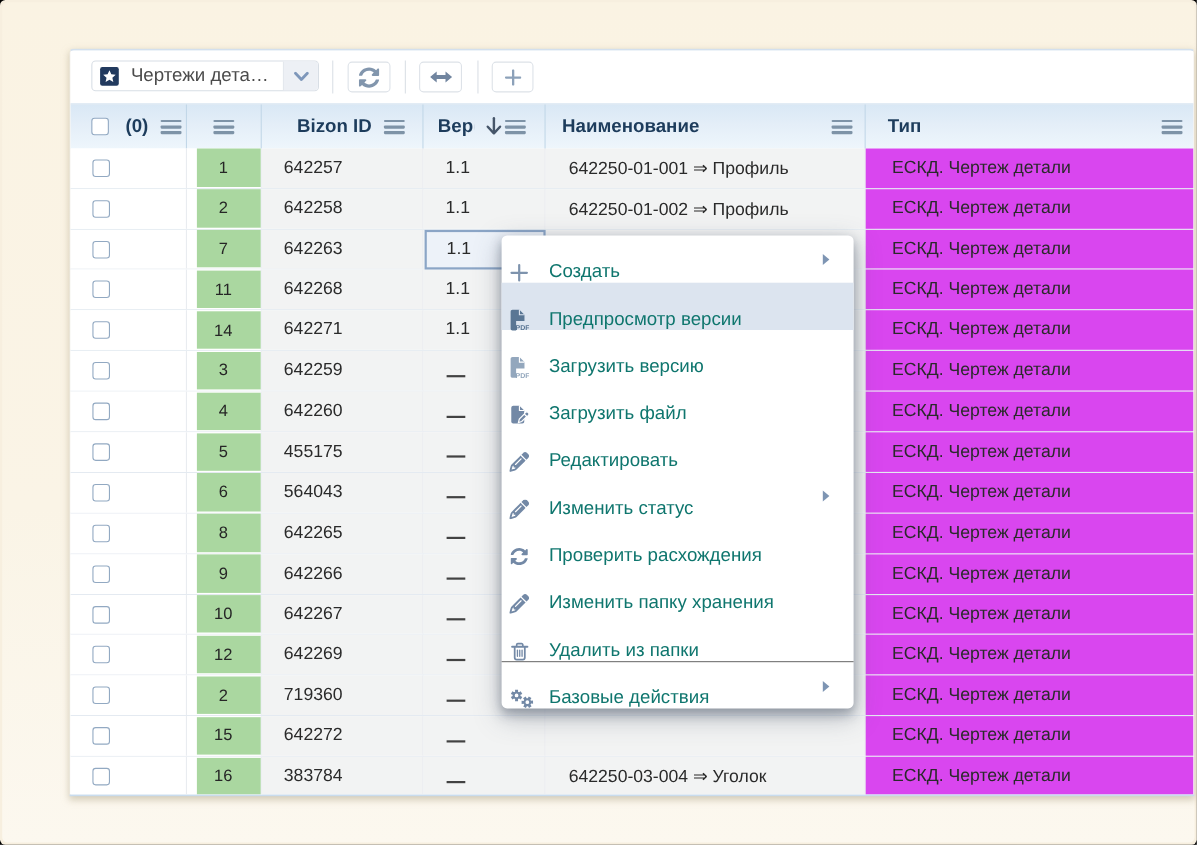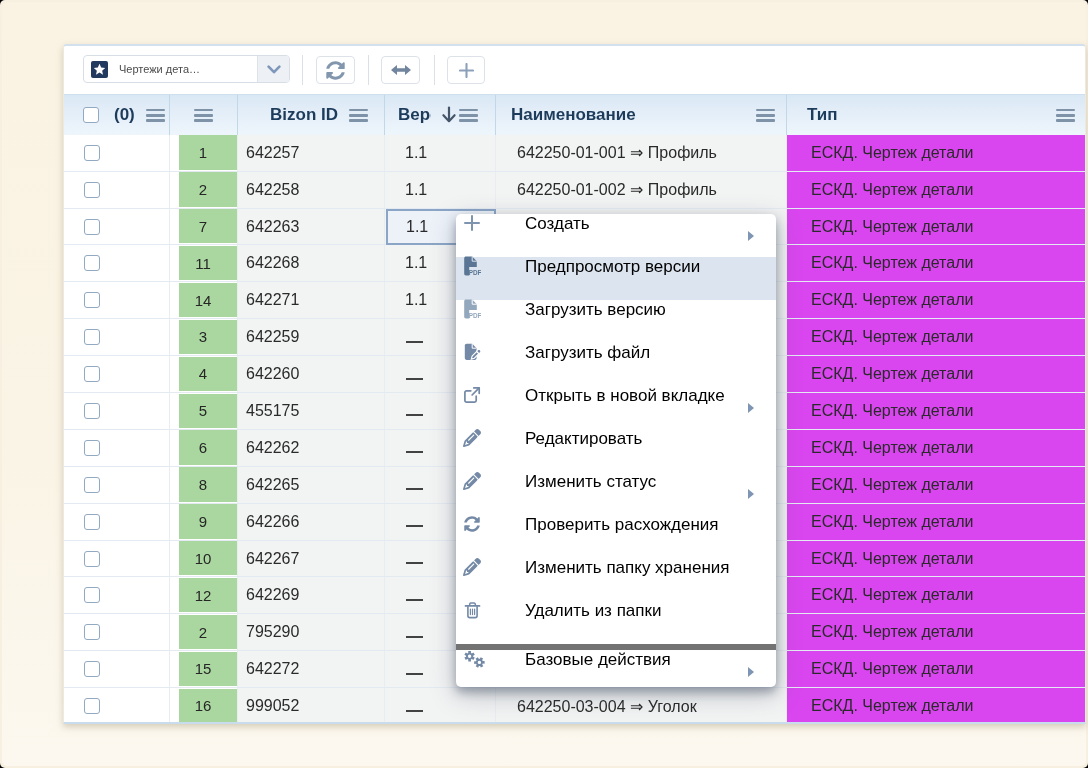--- a/index.html
+++ b/index.html
@@ -16,58 +16,58 @@
   border-left:1px solid #ece9e0; border-right:1px solid #ece9e0;
   border-radius:4px 4px 0 0;
   box-shadow:0 3px 7px rgba(180,170,140,0.55);
 }
 
 #toolbar { position:absolute; left:0; top:0; width:1021px; height:48px; background:#fff; }
 #dd { position:absolute; left:19px; top:9px; width:207px; height:28px;
   border:1px solid #d8dee5; border-radius:4px; background:#fff; display:flex; align-items:center; }
 #dd .star { width:17px; height:17px; margin-left:7px; background:#223a5e; border-radius:2px;
   display:flex; align-items:center; justify-content:center; }
-#dd .lbl { margin-left:11px; font-size:11px; color:#4b4b4b; }
+#dd .lbl { margin-left:11px; font-size:17px; color:#4b4b4b; }
 #dd .chev { position:absolute; right:0; top:0; width:32px; height:26px; background:#edf0f5;
   border-left:1px solid #dde2e9; border-radius:0 3px 3px 0; display:flex; align-items:center; justify-content:center; }
 .tsep { position:absolute; top:9px; width:1px; height:30px; background:#dbe0e6; }
 .tbtn { position:absolute; top:10px; height:28px; border:1px solid #dde2e8; border-radius:4px;
   background:#fff; display:flex; align-items:center; justify-content:center; }
 
 #thead { position:absolute; left:0; top:48px; width:1021px; height:40.8px;
   background:linear-gradient(180deg,#d9e8f5 0%,#e4eef8 45%,#eef6fc 100%);
   border-top:1px solid #cfdfee;
   display:flex; font-weight:bold; font-size:17px; color:#1d3c5c; }
 .hc { height:40.8px; border-right:1px solid #c2d7e8; display:flex; align-items:center; position:relative; }
 .ham { width:19px; height:13px; display:flex; flex-direction:column; justify-content:space-between; }
 .ham i { display:block; height:2.5px; background:#7e93a7; border-radius:1px; }
 
 #rows { position:absolute; left:0; top:88.8px; width:1021px; }
 .row { display:flex; height:36.9px; border-bottom:1px solid #e4eaf1; }
 .c { border-right:1px solid #e9ecf0; display:flex; align-items:center; font-size:16px; color:#2a2a2a; }
 .c1 { width:106px; background:#fff; }
 .c2 { width:68px; background:#fff; position:relative; }
-.c3 { width:147px; background:#f2f3f3; padding-left:8px; }
+.c3 { width:147px; background:#f2f3f3; padding-left:20px; }
 .c4 { width:111px; background:#f2f3f3; padding-left:20px; }
 .c5 { width:291px; background:#f2f3f3; padding-left:21px; }
 .c6 { width:298px; background:#d946ef; padding-left:24px; border-right:none; }
 .cb { width:16px; height:16px; border:1.5px solid #92a9c2; border-radius:3px; background:#fff; margin-left:20px; }
 .badge { position:absolute; left:9px; top:0.5px; right:0; bottom:1px; background:#aad7a0;
   display:flex; align-items:center; justify-content:center; font-size:15px; color:#262626; padding-right:10px; }
 .dash { width:16.5px; height:2px; background:#424242; margin-left:1px; margin-top:9px; }
 
 #selcell { position:absolute; left:386px; top:208.5px; width:110px; height:36px;
   background:#edf2f9; border:2px solid #8ba5c6; display:flex; align-items:center;
   font-size:16px; color:#2a2a2a; padding-left:18px; }
 
 #menu { position:absolute; left:456px; top:214px; width:320px; background:#fff;
   border-radius:5px; box-shadow:0 5px 10px rgba(70,80,100,0.42), 0 7px 24px rgba(70,80,100,0.35); }
-.mi { height:43px; display:flex; align-items:flex-start; position:relative; font-size:17px; color:#000000;gap:26px; }
+.mi { height:43px; display:flex; align-items:flex-end; position:relative; font-size:17px; color:#0f766e; }
 .mi.hl { background:#dce4ef; }
-.mi.div { border-top:6px solid #737373; }
+.mi.div { border-top:1px solid #737373; }
 .mic { width:18px; height:18px; margin-left:7px; display:flex; align-items:center; justify-content:center; }
 .mit { margin-left:18px; }
 .arr { position:absolute; right:22px; top:17px; width:0; height:0;
   border-left:6px solid #7e95b3; border-top:5px solid transparent; border-bottom:5px solid transparent; }
 </style>
 </head>
 <body>
 <div id="panel"></div>
 <div id="card">
   <div id="toolbar">
@@ -262,21 +262,21 @@
     <div class="c c5"></div>
     <div class="c c6">ЕСКД. Чертеж детали</div>
   </div>
       <div class="row">
     <div class="c c1">
           <div class="cb"></div>
         </div>
     <div class="c c2">
           <div class="badge">6</div>
         </div>
-    <div class="c c3">642262</div>
+    <div class="c c3">564043</div>
     <div class="c c4">
           <div class="dash"></div>
         </div>
     <div class="c c5"></div>
     <div class="c c6">ЕСКД. Чертеж детали</div>
   </div>
       <div class="row">
     <div class="c c1">
           <div class="cb"></div>
         </div>
@@ -332,21 +332,21 @@
     <div class="c c5"></div>
     <div class="c c6">ЕСКД. Чертеж детали</div>
   </div>
       <div class="row">
     <div class="c c1">
           <div class="cb"></div>
         </div>
     <div class="c c2">
           <div class="badge">2</div>
         </div>
-    <div class="c c3">795290</div>
+    <div class="c c3">719360</div>
     <div class="c c4">
           <div class="dash"></div>
         </div>
     <div class="c c5"></div>
     <div class="c c6">ЕСКД. Чертеж детали</div>
   </div>
       <div class="row">
     <div class="c c1">
           <div class="cb"></div>
         </div>
@@ -360,21 +360,21 @@
     <div class="c c5"></div>
     <div class="c c6">ЕСКД. Чертеж детали</div>
   </div>
       <div class="row">
     <div class="c c1">
           <div class="cb"></div>
         </div>
     <div class="c c2">
           <div class="badge">16</div>
         </div>
-    <div class="c c3">999052</div>
+    <div class="c c3">383784</div>
     <div class="c c4">
           <div class="dash"></div>
         </div>
     <div class="c c5">642250-03-004 ⇒ Уголок</div>
     <div class="c c6">ЕСКД. Чертеж детали</div>
   </div>
     </div>
 </div>
 
 <div id="selcell">1.1</div>
@@ -415,31 +415,20 @@
           <path fill="#7389a6" d="M1.8 2.6C1.8 1.6 2.6 .8 3.6 .8H9.2L13.6 5.2V15.1C13.6 16.1 12.8 16.9 11.8 16.9H3.6C2.6 16.9 1.8 16.1 1.8 15.1Z"></path>
           <path d="M9.2 .8V5.2H13.6" stroke="#ffffff" stroke-width="1" fill="none"></path>
           <circle cx="15.9" cy="8.4" r="2" fill="#7389a6" stroke="#ffffff" stroke-width="1.1"></circle>
           <path fill="#7389a6" stroke="#ffffff" stroke-width="1.1" d="M13.6 8.5 L15.8 10.7 L11.3 15.2 L8.3 16.1 L9.1 13 Z"></path>
         </svg>
       </div>
       <div class="mit">Загрузить файл</div>
     </div>
     <div class="mi">
       <div class="mic">
-        <svg width="18" height="18" viewBox="0 0 18 18">
-          <path d="M13.2 10.2v4.3a1.6 1.6 0 0 1-1.6 1.6H3.5A1.6 1.6 0 0 1 1.9 14.5V6.4A1.6 1.6 0 0 1 3.5 4.8h4.3" stroke="#7389a6" stroke-width="1.7" fill="none" stroke-linecap="round"></path>
-          <path d="M10.8 1.9H16.2V7.3" stroke="#7389a6" stroke-width="1.7" fill="none" stroke-linecap="round" stroke-linejoin="round"></path>
-          <path d="M15.9 2.2L9.1 9" stroke="#7389a6" stroke-width="1.7" stroke-linecap="round"></path>
-        </svg>
-      </div>
-      <div class="mit">Открыть в новой вкладке</div>
-      <div class="arr"></div>
-    </div>
-    <div class="mi">
-      <div class="mic">
         <svg width="18" height="18" viewBox="0 0 512 512">
           <path fill="#7389a6" d="M410.3 231l11.3-11.3-33.9-33.9-62.1-62.1L291.7 89.8l-11.3 11.3-22.6 22.6L58.6 322.9c-10.4 10.4-18 23.3-22.2 37.4L1 480.7c-2.5 8.4-.2 17.5 6.1 23.7s15.3 8.5 23.7 6.1l120.3-35.4c14.1-4.2 27-11.8 37.4-22.2L387.7 253.7 410.3 231zM160 399.4l-9.1 22.7c-4 3.1-8.5 5.4-13.3 6.9L59.4 452l23-78.1c1.4-4.9 3.8-9.4 6.9-13.3l22.7-9.1v32c0 8.8 7.2 16 16 16h32zM362.7 18.7L348.3 33.2 325.7 55.8 314.3 67.1l33.9 33.9 62.1 62.1 33.9 33.9 11.3-11.3 22.6-22.6 14.5-14.5c25-25 25-65.5 0-90.5L453.3 18.7c-25-25-65.6-25-90.6 0zm-47.4 168l-144 144c-6.2 6.2-16.4 6.2-22.6 0s-6.2-16.4 0-22.6l144-144c6.2-6.2 16.4-6.2 22.6 0s6.2 16.4 0 22.6z"></path>
         </svg>
       </div>
       <div class="mit">Редактировать</div>
     </div>
     <div class="mi">
       <div class="mic">
         <svg width="18" height="18" viewBox="0 0 512 512">
           <path fill="#7389a6" d="M410.3 231l11.3-11.3-33.9-33.9-62.1-62.1L291.7 89.8l-11.3 11.3-22.6 22.6L58.6 322.9c-10.4 10.4-18 23.3-22.2 37.4L1 480.7c-2.5 8.4-.2 17.5 6.1 23.7s15.3 8.5 23.7 6.1l120.3-35.4c14.1-4.2 27-11.8 37.4-22.2L387.7 253.7 410.3 231zM160 399.4l-9.1 22.7c-4 3.1-8.5 5.4-13.3 6.9L59.4 452l23-78.1c1.4-4.9 3.8-9.4 6.9-13.3l22.7-9.1v32c0 8.8 7.2 16 16 16h32zM362.7 18.7L348.3 33.2 325.7 55.8 314.3 67.1l33.9 33.9 62.1 62.1 33.9 33.9 11.3-11.3 22.6-22.6 14.5-14.5c25-25 25-65.5 0-90.5L453.3 18.7c-25-25-65.6-25-90.6 0zm-47.4 168l-144 144c-6.2 6.2-16.4 6.2-22.6 0s-6.2-16.4 0-22.6l144-144c6.2-6.2 16.4-6.2 22.6 0s6.2 16.4 0 22.6z"></path>

